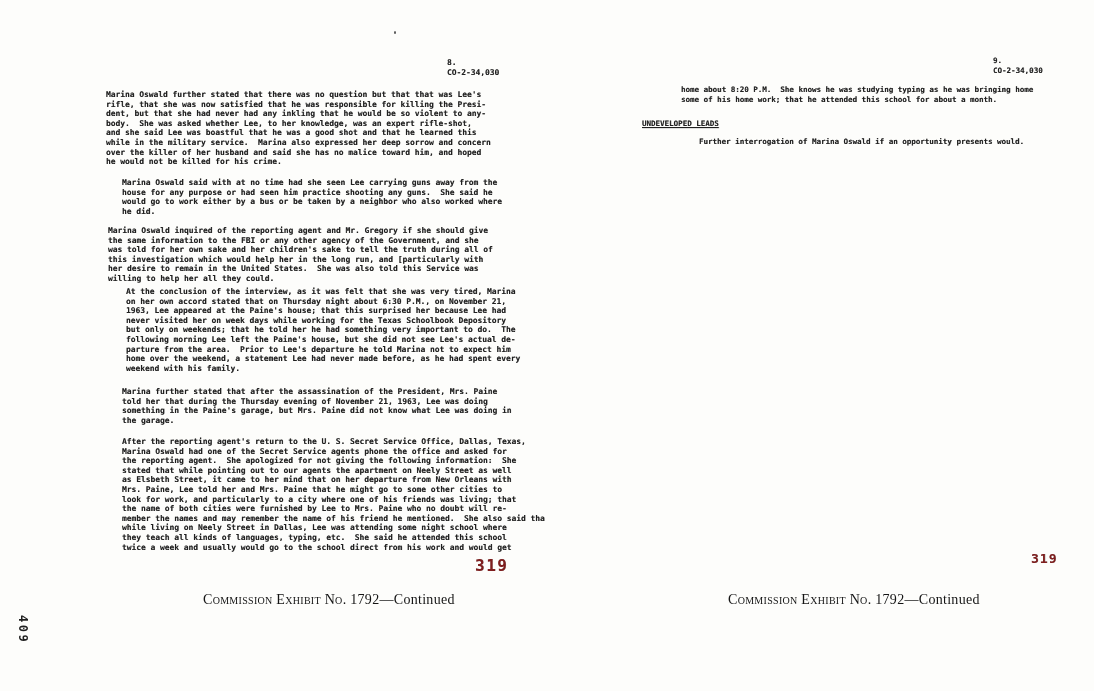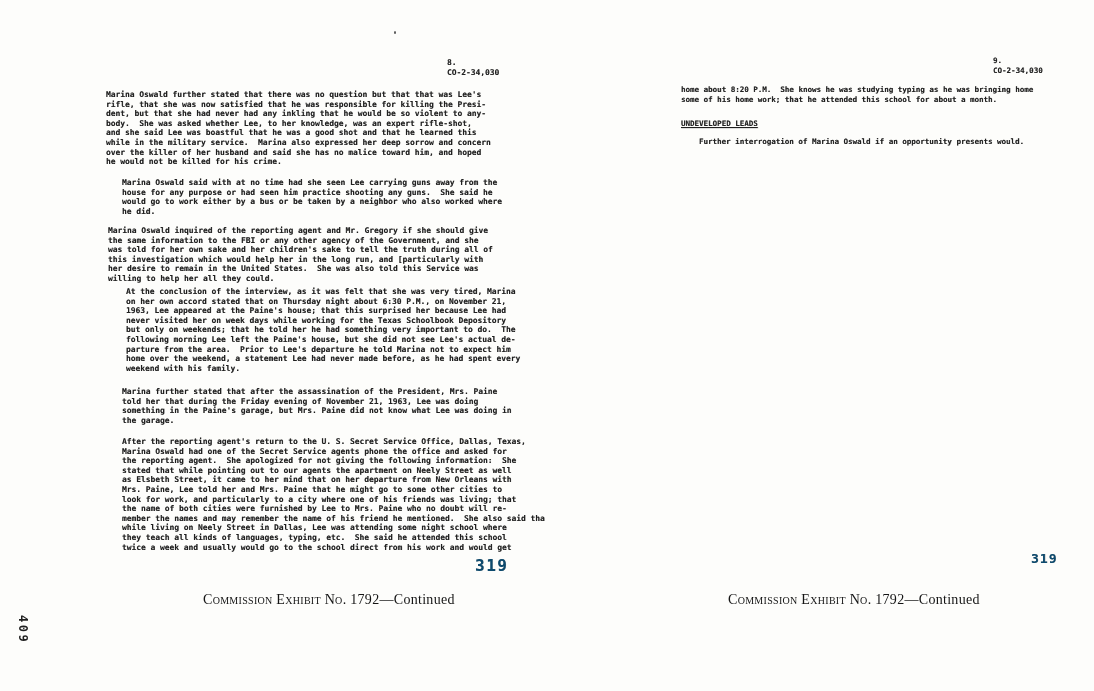--- a/index.html
+++ b/index.html
@@ -21,21 +21,21 @@
   }
   .tw-left{font-size:7.9px;line-height:9.6px}
   .tw-right{font-size:7.5px;line-height:10px}
   .underlined{text-decoration:underline}
   .indented{text-indent:18px}
   
   .pagenum{
     position:absolute;
     font-family:"DejaVu Sans Mono",monospace;
     font-weight:700;
-    color:#0c4a6e;
+    color:#7f1d1d;
     text-shadow:0.3px 0.3px 0 rgba(25,25,25,0.4);
   }
   .pagenum-left{left:475px;top:556px;font-size:16px;letter-spacing:1.5px}
   .pagenum-right{left:1031px;top:551px;font-size:13px;letter-spacing:1px}
   
   .caption{
     position:absolute;
     top:592px;
     font-family:"Liberation Serif",serif;
     font-size:14px;
@@ -101,21 +101,21 @@
     <div class="tw tw-left" style="left:126px;top:287px">At the conclusion of the interview, as it was felt that she was very tired, Marina
 on her own accord stated that on Thursday night about 6:30 P.M., on November 21,
 1963, Lee appeared at the Paine's house; that this surprised her because Lee had
 never visited her on week days while working for the Texas Schoolbook Depository
 but only on weekends; that he told her he had something very important to do.  The
 following morning Lee left the Paine's house, but she did not see Lee's actual de-
 parture from the area.  Prior to Lee's departure he told Marina not to expect him
 home over the weekend, a statement Lee had never made before, as he had spent every
 weekend with his family.</div>
     <div class="tw tw-left" style="left:122px;top:387px">Marina further stated that after the assassination of the President, Mrs. Paine
-told her that during the Friday evening of November 21, 1963, Lee was doing
+told her that during the Thursday evening of November 21, 1963, Lee was doing
 something in the Paine's garage, but Mrs. Paine did not know what Lee was doing in
 the garage.</div>
     <div class="tw tw-left" style="left:122px;top:437px">After the reporting agent's return to the U. S. Secret Service Office, Dallas, Texas,
 Marina Oswald had one of the Secret Service agents phone the office and asked for
 the reporting agent.  She apologized for not giving the following information:  She
 stated that while pointing out to our agents the apartment on Neely Street as well
 as Elsbeth Street, it came to her mind that on her departure from New Orleans with
 Mrs. Paine, Lee told her and Mrs. Paine that he might go to some other cities to
 look for work, and particularly to a city where one of his friends was living; that
 the name of both cities were furnished by Lee to Mrs. Paine who no doubt will re-
@@ -131,21 +131,21 @@
     </div>
   </section>
 
   <section>
     <div class="tw tw-right" style="left:993px;top:56px">9.
 CO-2-34,030</div>
 
     <div class="tw tw-right" style="left:681px;top:85px">home about 8:20 P.M.  She knows he was studying typing as he was bringing home
 some of his home work; that he attended this school for about a month.</div>
 
-    <div class="tw tw-right underlined" style="left:681px;top:119px">UNDEVELOPED LEADS</div>
+    <div class="tw tw-right underlined" style="left:642px;top:119px">UNDEVELOPED LEADS</div>
 
     <div class="tw tw-right indented" style="left:681px;top:137px">Further interrogation of Marina Oswald if an opportunity presents would.</div>
 
     <div class="pagenum pagenum-right">319</div>
 
     <div class="caption caption-right">
       <span class="caps">Commission Exhibit No. 1792</span><span>—Continued</span>
     </div>
   </section>
 

